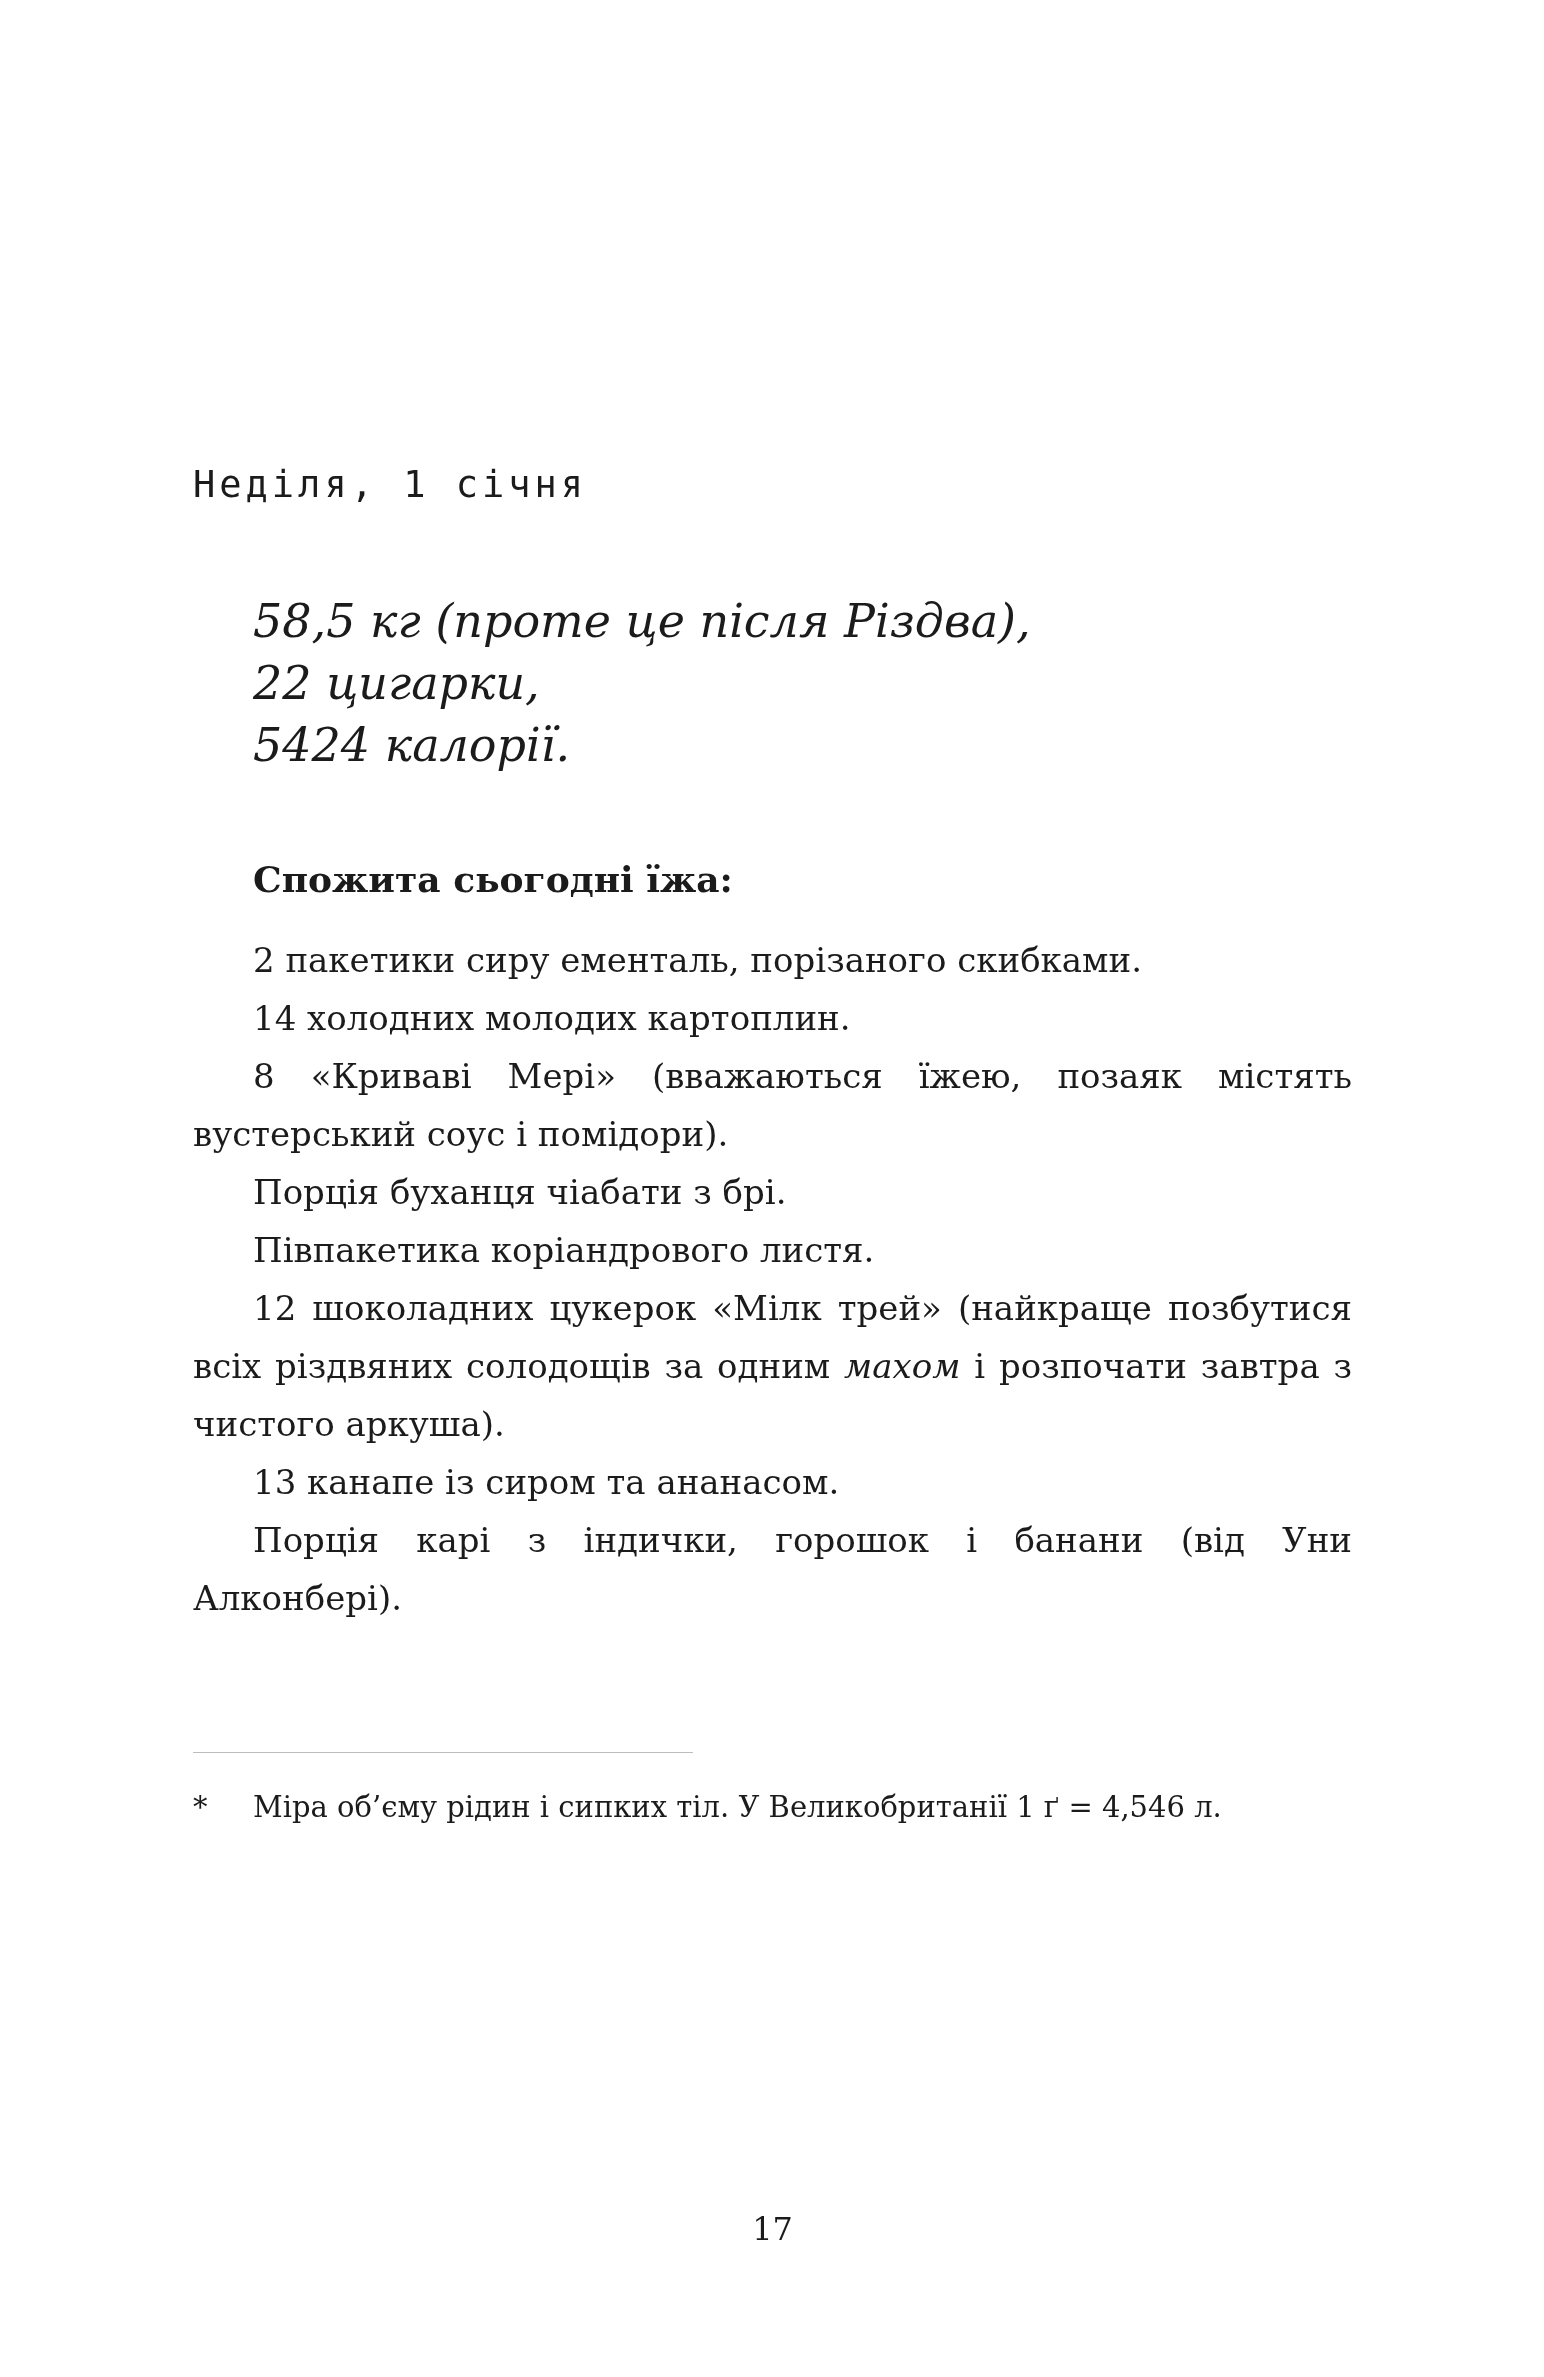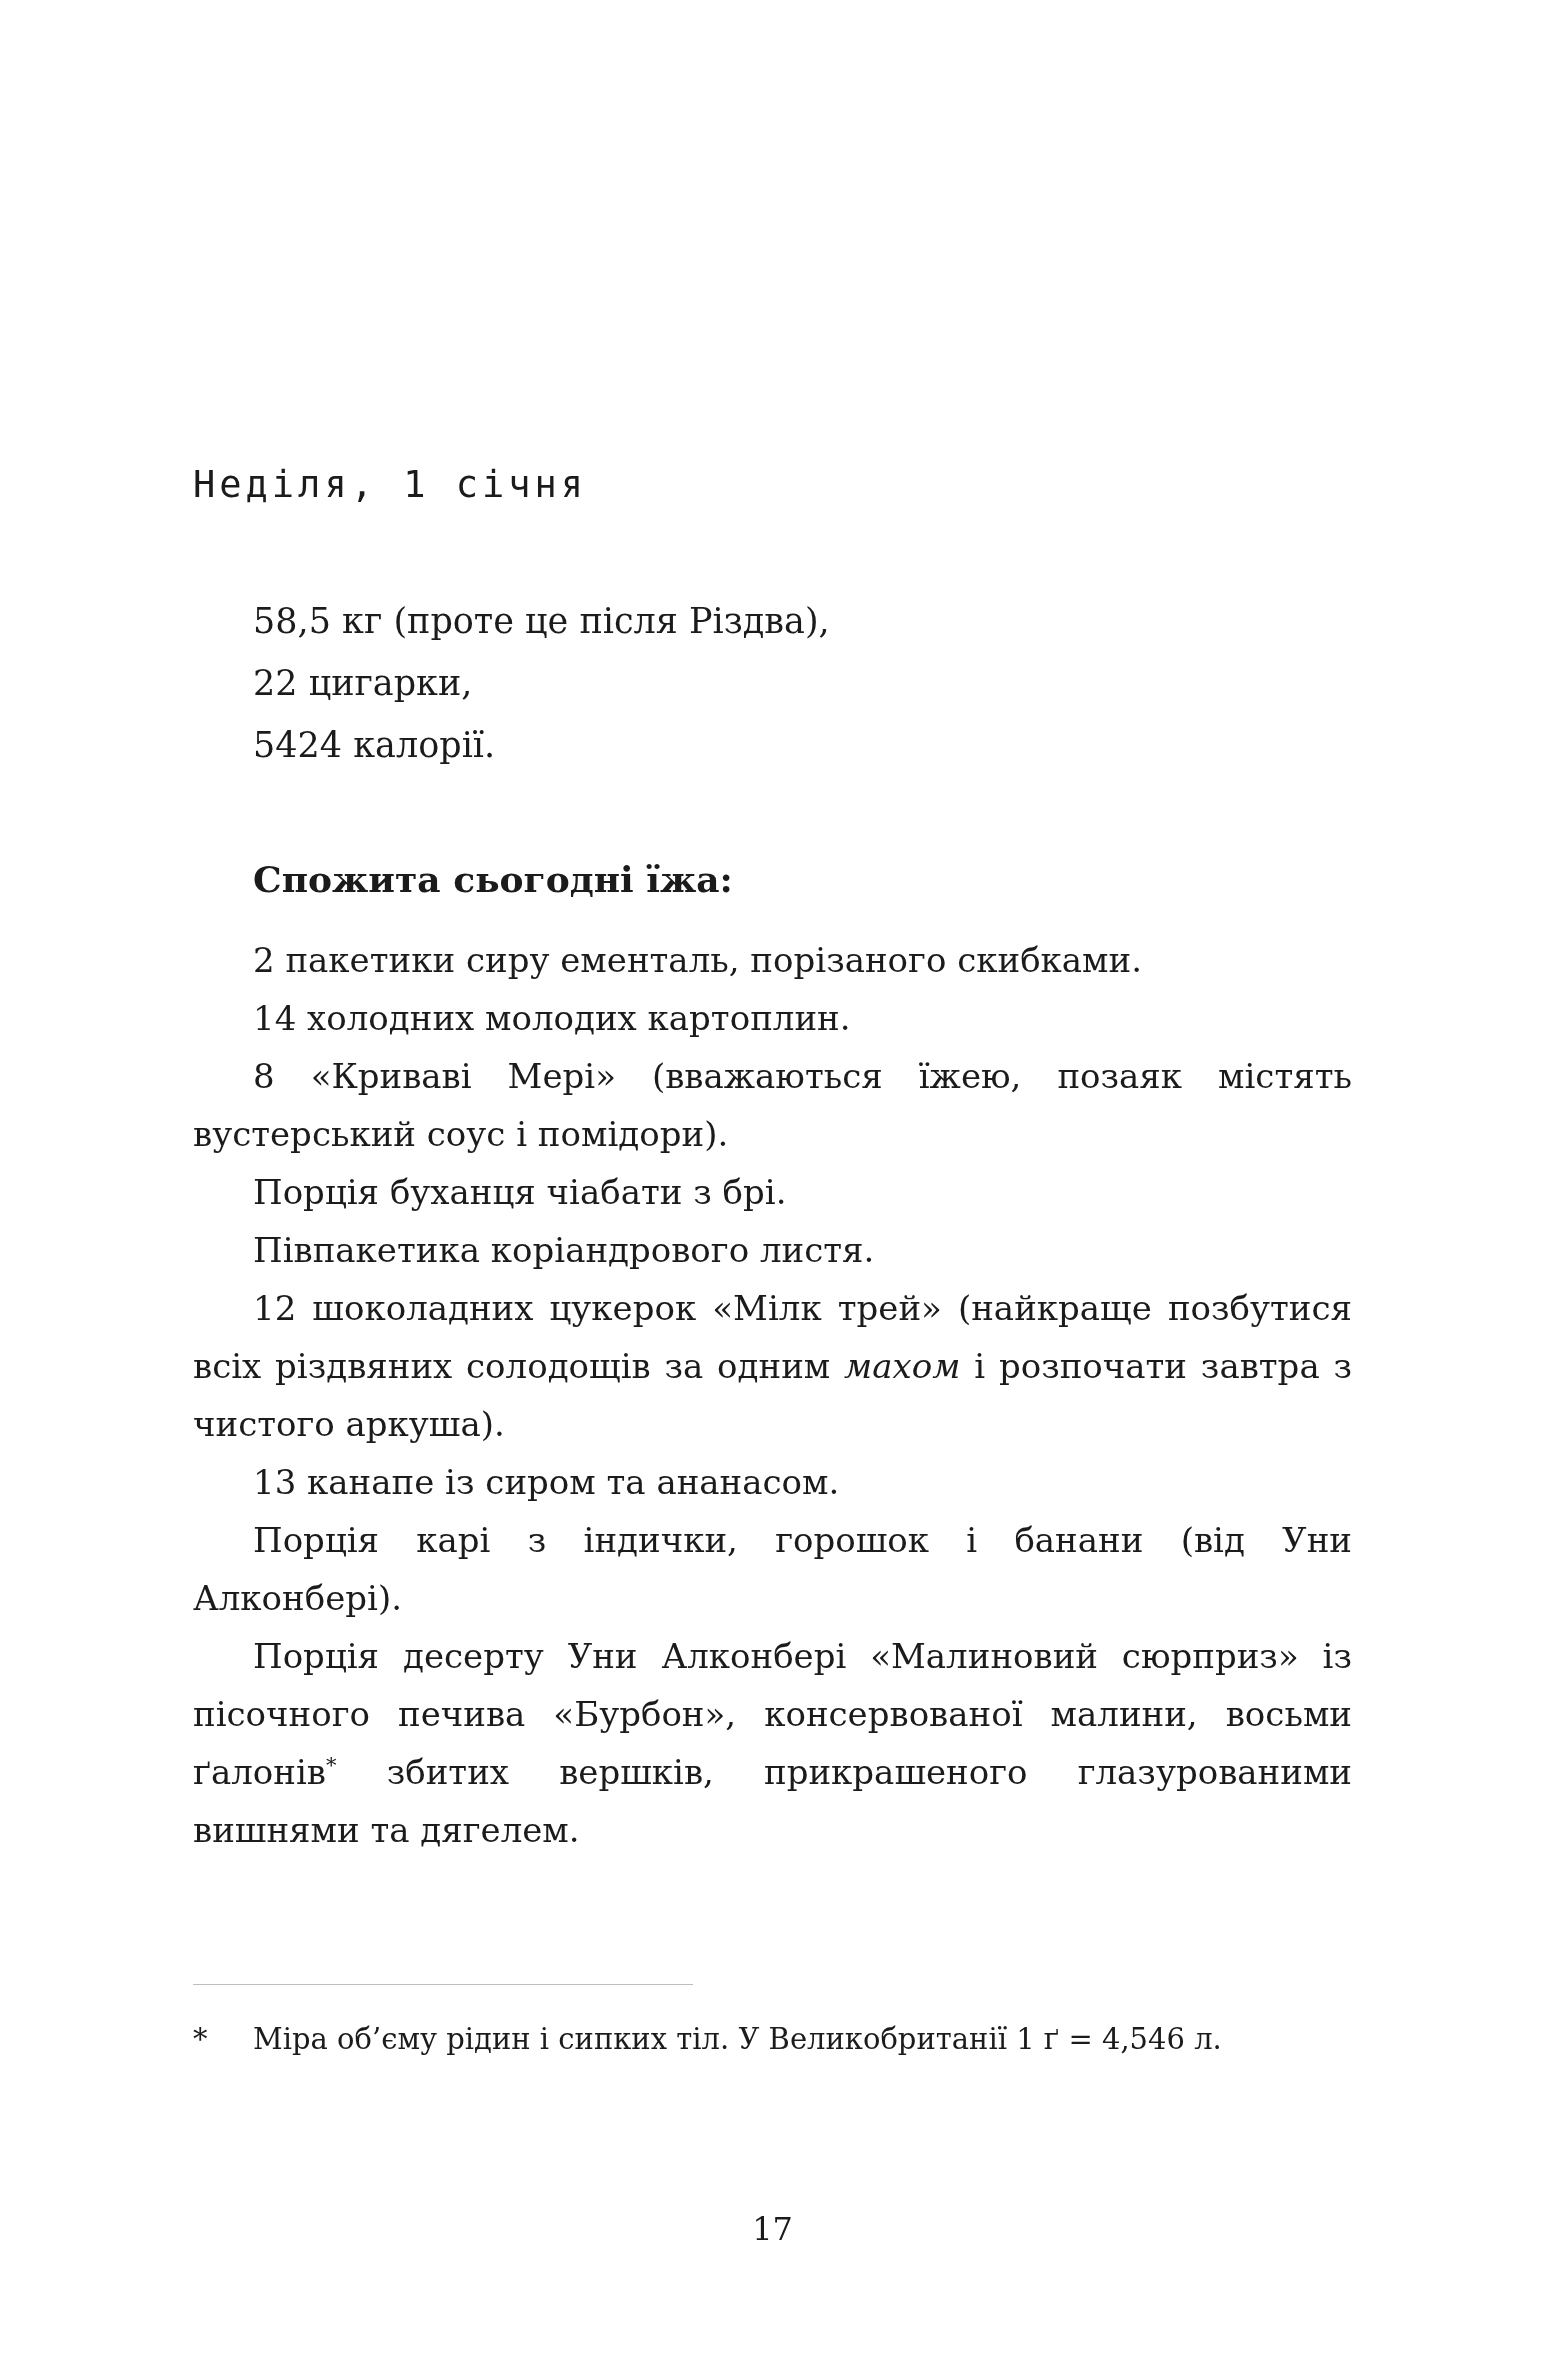--- a/index.html
+++ b/index.html
@@ -22,21 +22,22 @@
   .heading {
     font-family: "DejaVu Sans Mono", "Liberation Mono", monospace;
     font-size: 37px;
     font-weight: 500;
     letter-spacing: 4px;
     margin: 0 0 84px 0;
     color: #1b1b1b;
   }
   .stats {
     margin: 0 0 0 60px;
-    font-size: 35px;
+    font-style: italic;
+    font-size: 46px;
     line-height: 62px;
     max-width: 1098px;
   }
   .stats p {
     margin: 0;
   }
   .section-title {
     font-weight: bold;
     font-size: 36px;
     line-height: 58px;
@@ -103,21 +104,20 @@
 
   <div class="body-text">
     <p>2 пакетики сиру ементаль, порізаного скибками.</p>
     <p>14 холодних молодих картоплин.</p>
     <p>8 «Криваві Мері» (вважаються їжею, позаяк містять вустерський соус і помідори).</p>
     <p>Порція буханця чіабати з брі.</p>
     <p>Півпакетика коріандрового листя.</p>
     <p><span>12 шоколадних цукерок «Мілк трей» (найкраще позбутися всіх різдвяних солодощів за одним </span><em>махом</em><span> і розпочати завтра з чистого аркуша).</span></p>
     <p>13 канапе із сиром та ананасом.</p>
     <p>Порція карі з індички, горошок і банани (від Уни Алконбері).</p>
-    <p><span>Порція десерту Уни Алконбері «Малиновий сюрприз» із пісочного печива «Бурбон», консервованої малини, восьми ґалонів</span><sup>*</sup><span> збитих вершків, прикрашеного глазурованими вишнями та дягелем.</span></p>
   </div>
 
   <div class="footnote-block">
     <hr class="footnote-rule">
     <div class="footnote">
       <span class="marker">*</span>
       <span class="text">Міра об’єму рідин і сипких тіл. У Великобританії 1 ґ = 4,546 л.</span>
     </div>
   </div>
 

